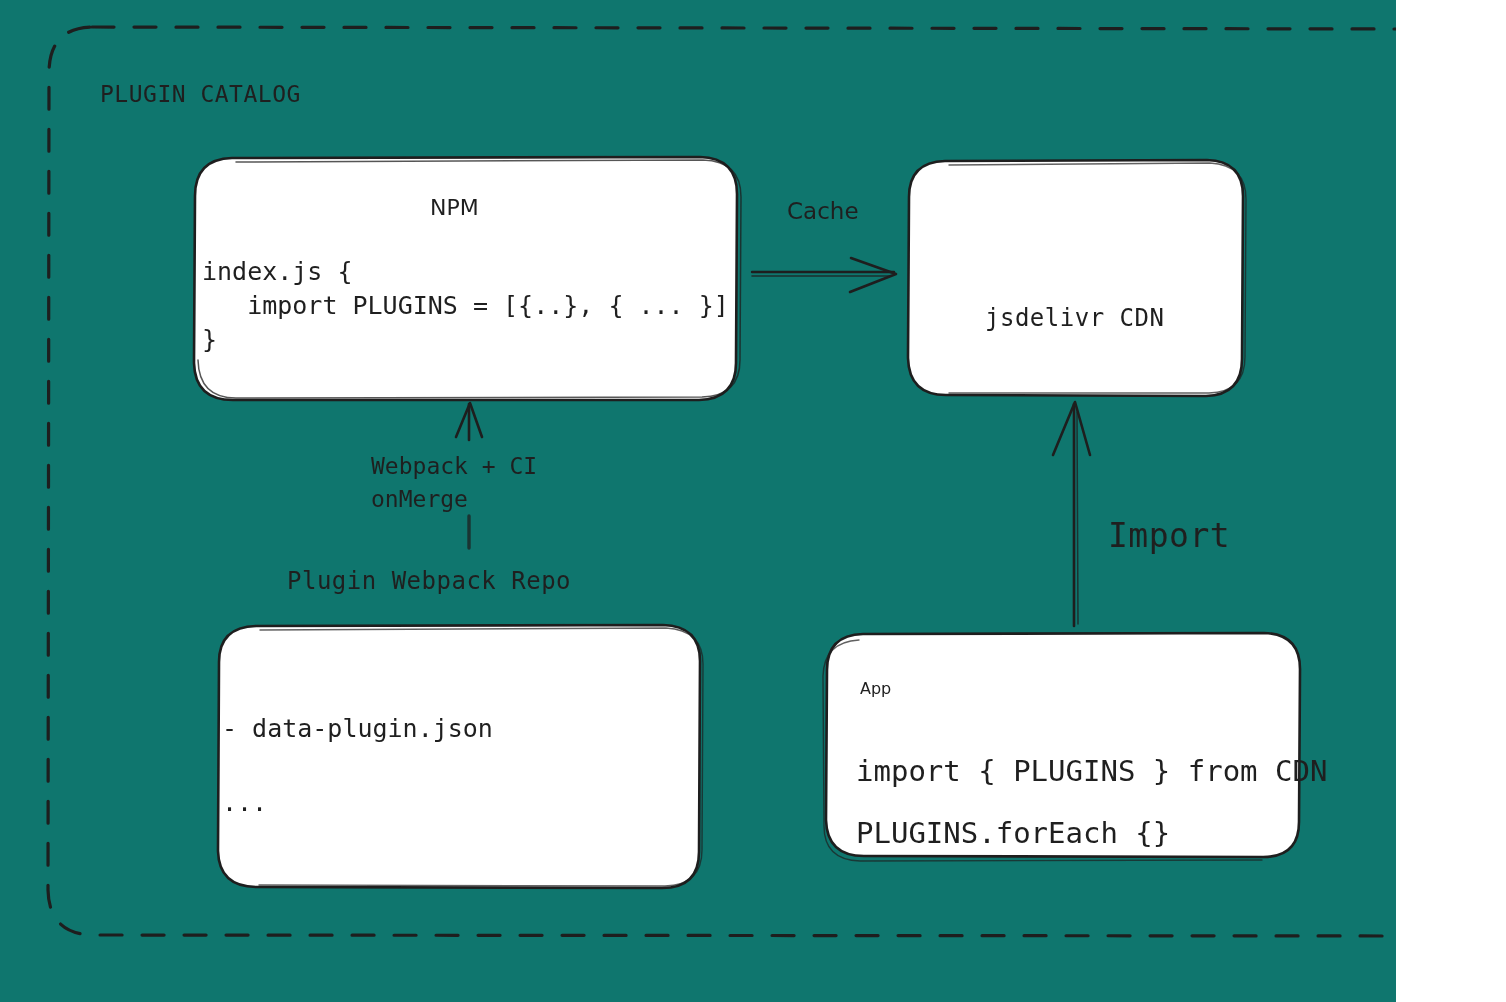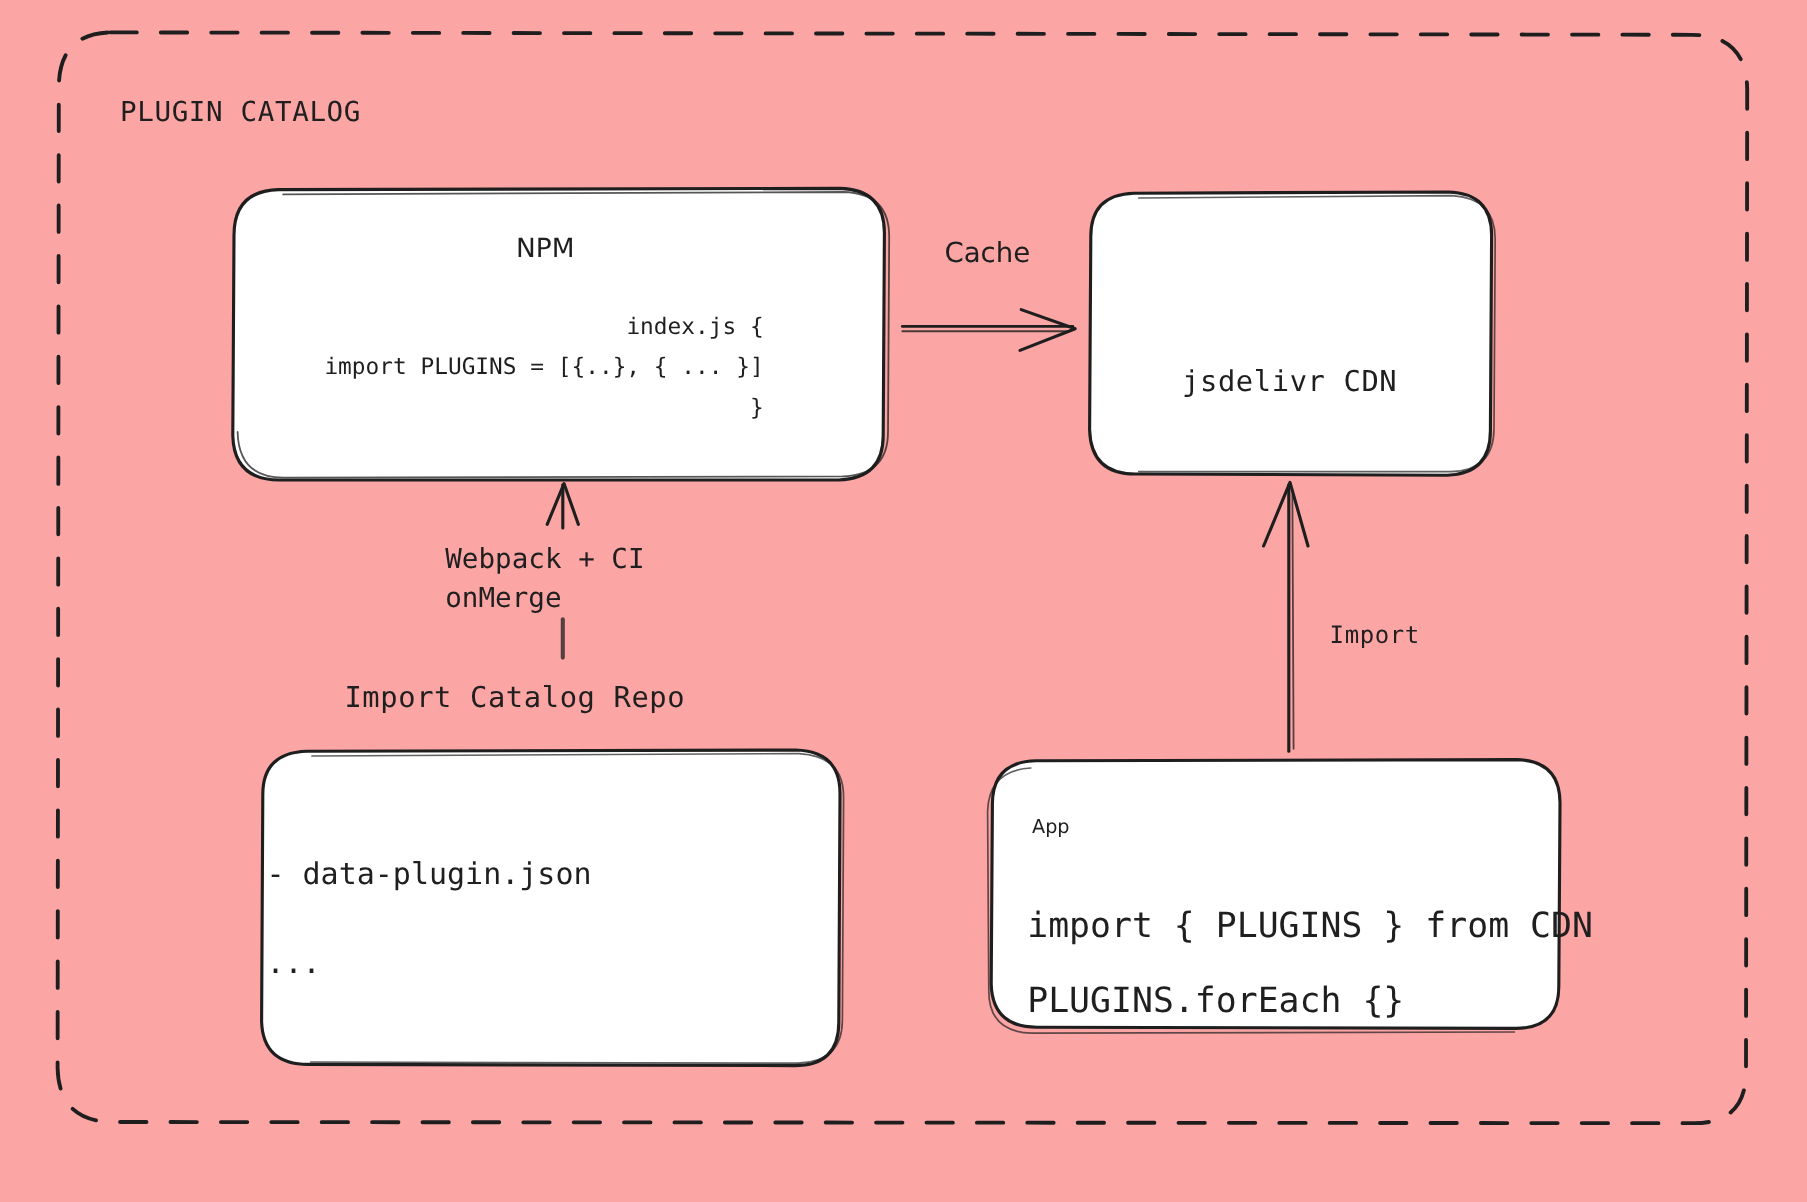--- a/index.html
+++ b/index.html
@@ -3,23 +3,23 @@
 <meta charset="utf-8">
 <title>Plugin Catalog Architecture Diagram</title>
 <style>
   html, body {
     margin: 0;
     padding: 0;
     background: #ffffff;
   }
   #canvas {
     position: relative;
-    width: 1506px;
+    width: 1396px;
     height: 1002px;
-    background: #fca5a5;
+    background: #0f766e;
     font-family: "DejaVu Sans Mono", monospace;
     overflow: hidden;
   }
   #sketch-layer {
     position: absolute;
     left: 0;
     top: 0;
     width: 1506px;
     height: 1002px;
     pointer-events: none;
@@ -46,25 +46,24 @@
   }
 
   
   #npm-title {
     left: 430px;
     top: 197px;
     font-size: 22px;
     text-align: right;
   }
   #npm-code {
-    left: 236px;
+    left: 202px;
     top: 255px;
-    font-size: 19px;
+    font-size: 25px;
     line-height: 34px;
-    text-align: right;
   }
 
   
   #cdn-title {
     left: 985px;
     top: 265px;
     font-size: 24px;
     letter-spacing: 0.5px;
     margin-top: 41px;
   }
@@ -79,21 +78,21 @@
     left: 371px;
     top: 450px;
     font-size: 23px;
     line-height: 33px;
     text-align: left;
     width: 200px;
   }
   #import-label {
     left: 1108px;
     top: 519px;
-    font-size: 20px;
+    font-size: 33px;
     letter-spacing: 0.5px;
   }
   #repo-label {
     left: 287px;
     top: 569px;
     font-size: 24px;
     letter-spacing: 0.5px;
   }
 
   
@@ -174,21 +173,21 @@
   <div class="txt mono" id="npm-code"><span>index.js {</span><br><span>   import PLUGINS = [{..}, { ... }]</span><br><span>}</span></div>
 
   <div class="txt mono" id="cdn-title">jsdelivr CDN</div>
 
   <div class="txt sans" id="cache-label">Cache</div>
 
   <div class="txt mono" id="webpack-label"><span>Webpack + CI</span><br><span>onMerge</span></div>
 
   <div class="txt mono" id="import-label">Import</div>
 
-  <div class="txt mono" id="repo-label">Import Catalog Repo</div>
+  <div class="txt mono" id="repo-label">Plugin Webpack Repo</div>
 
   <div class="txt mono" id="repo-files"><span>- data-plugin.json</span><br><br><span>...</span></div>
 
   <div class="txt sans" id="app-title">App</div>
 
   <div class="txt mono" id="app-code"><span>import { PLUGINS } from CDN</span><br><span>PLUGINS.forEach {}</span></div>
 
 </div>
 
 </body></html>

